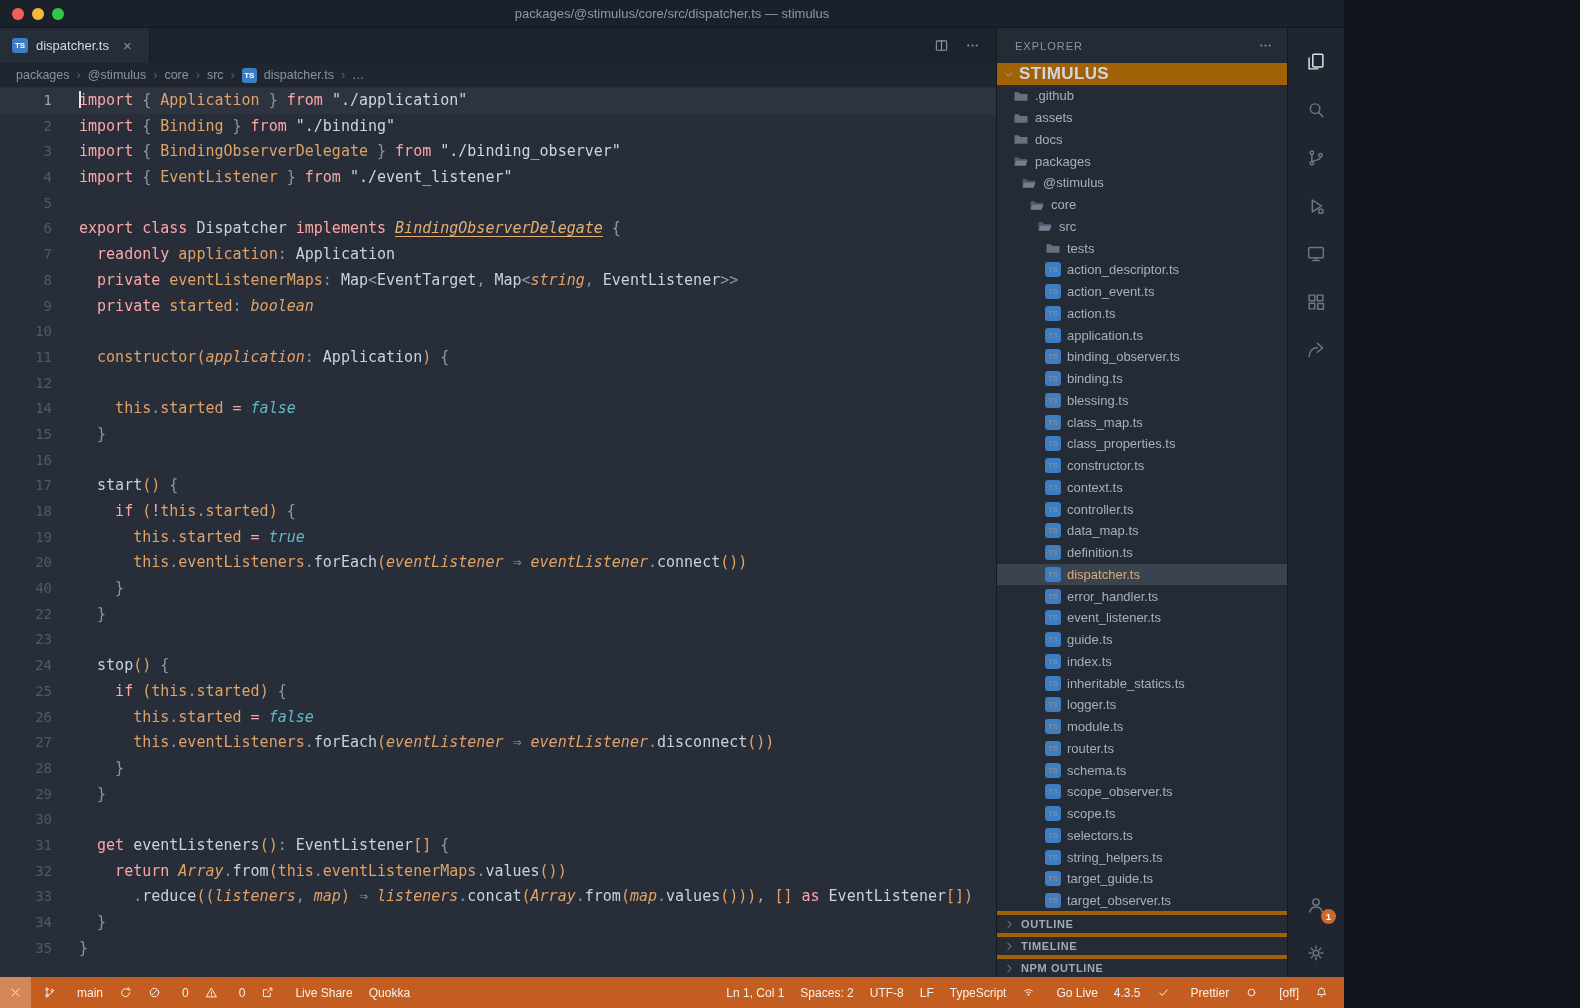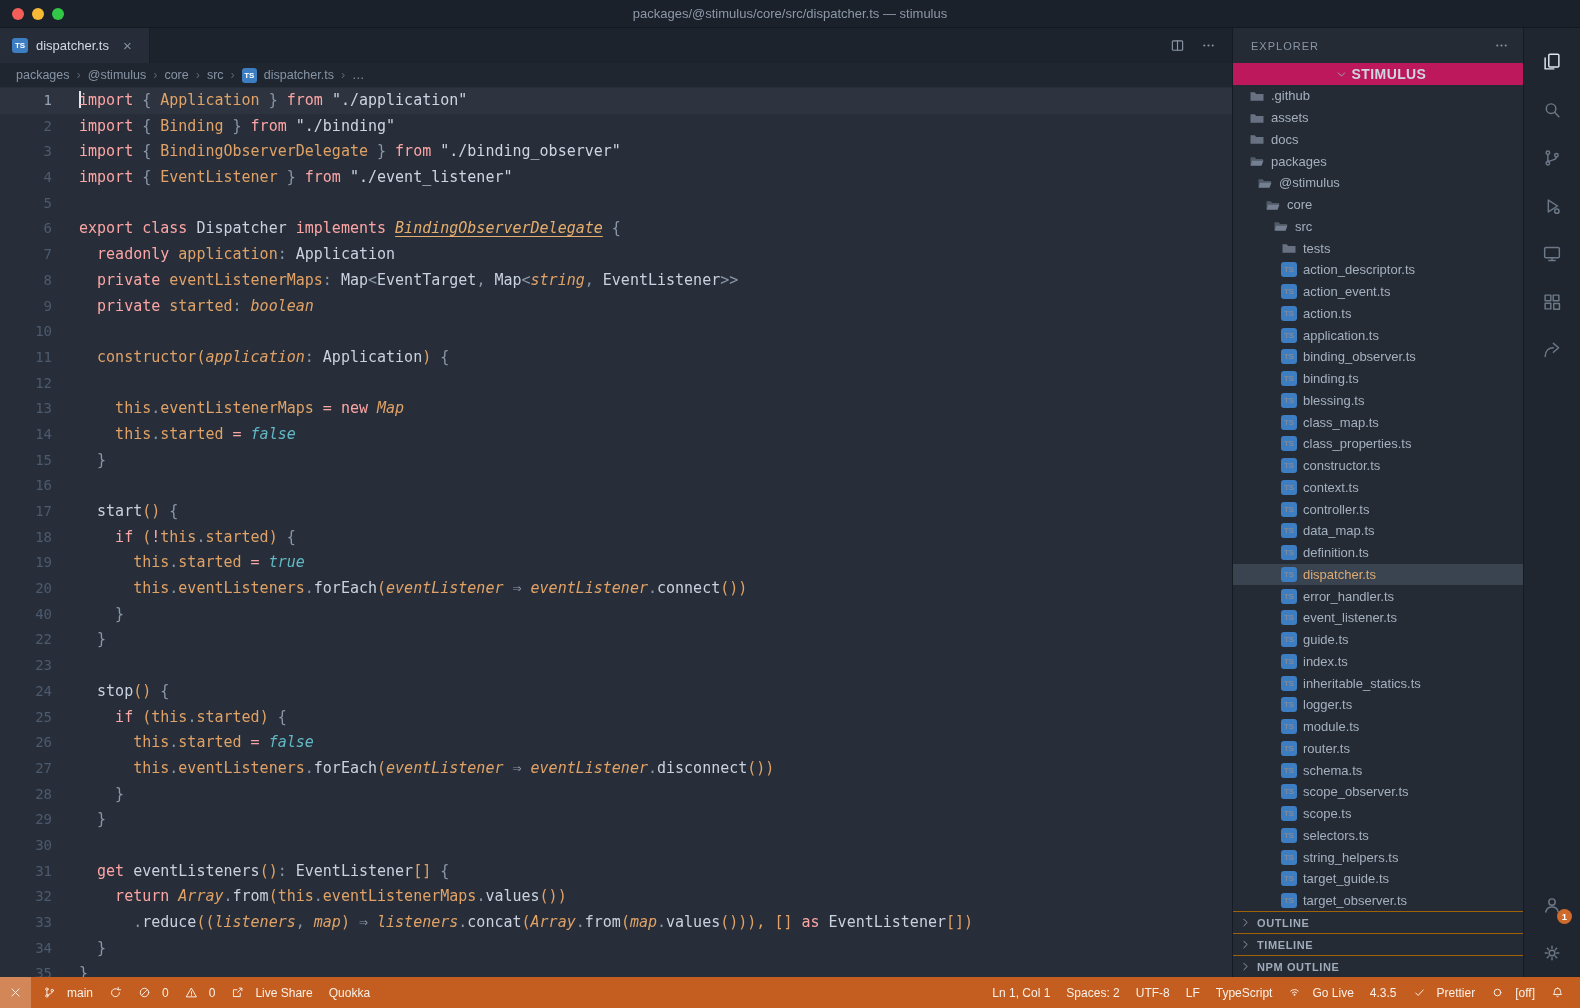--- a/index.html
+++ b/index.html
@@ -1,18 +1,18 @@
 <!DOCTYPE html>
 <html><head>
 <meta charset="utf-8">
 <style>
   * { box-sizing: border-box; margin: 0; padding: 0; }
   html,body { background:#10151c; }
   .window {
-    width:1580px; height:1008px; display:flex; flex-direction:column;
+    width:1344px; height:1008px; display:flex; flex-direction:column;
     background:#272e39; font-family:"Liberation Sans", sans-serif;
     overflow:hidden; position:relative;
   }
   
   .titlebar { flex:0 0 28px; background:#1b212b; border-bottom:1px solid #141920;
     display:flex; align-items:center; justify-content:center; position:relative; }
   .traffic { position:absolute; left:12px; top:0; height:100%; display:flex; align-items:center; gap:8px; }
   .light { width:12px; height:12px; border-radius:50%; }
   .light.red{ background:#f35f58; } .light.yellow{ background:#f5b935; } .light.green{ background:#33c748; }
   .window-title { font-size:13px; color:#8d98a9; }
@@ -48,48 +48,48 @@
   .tk-p  { color:#8a97a8; }
   .tk-cy { color:#62b8c5;font-style:italic; }
   .tk-u  { color:#e6ae6e; font-style:italic; text-decoration:underline; text-underline-offset:3px; }
   
   .sidebar { flex:0 0 291px; background:#242b35; border-left:1px solid #151b23;
     display:flex; flex-direction:column; min-height:0; }
   .sb-head { flex:0 0 35px; display:flex; align-items:center; padding:0 14px 0 18px;
     color:#8a96a5; font-size:11px; letter-spacing:1px; }
   .sb-head .dots { margin-left:auto; display:flex; color:#8a96a5; }
   .sb-root { flex:0 0 22px; display:flex; align-items:center; gap:4px; padding-left:5px;
-    color:#ced6e0; font-size:14px; font-weight:bold; letter-spacing:.4px; background:#be185d;justify-content:center; }
+    color:#ced6e0; font-size:17px; font-weight:bold; letter-spacing:.4px; background:#a16207; }
   .sb-root .chev { display:flex; color:#9aa6b5; }
   .tree { flex:1; min-height:0; overflow:hidden; }
   .tree-item { height:21.75px; display:flex; align-items:center; gap:6px;
     color:#a5b0bf; font-size:13px; padding-right:8px; }
   .tree-item.selected { background:#3a4350; color:#dcaa74; }
   .tree-icon { display:inline-flex; width:16px; justify-content:center; color:#7d8a9c; flex:0 0 16px; }
   .tree-label { white-space:nowrap; overflow:hidden; text-overflow:ellipsis; }
   .sb-sections { flex:0 0 auto; }
   .section-row { height:22px; display:flex; align-items:center; gap:5px; padding-left:6px;
-    border-top:1px solid #a16207; color:#9fabba; font-size:11px; font-weight:bold; letter-spacing:.6px; }
+    border-top:4px solid #a16207; color:#9fabba; font-size:11px; font-weight:bold; letter-spacing:.6px; }
   .section-row .chev { display:flex; color:#8d99a8; }
   
   .activitybar { flex:0 0 57px; background:#20262f; border-left:1px solid #151b23;
     display:flex; flex-direction:column; align-items:center; padding-top:10px; }
   .act-item { flex:0 0 48px; width:100%; display:flex; align-items:center; justify-content:center;
     color:#6b7888; position:relative; }
   .act-item.active { color:#dfe5ee; }
   .act-spacer { flex:1; }
   .badge { position:absolute; right:8px; bottom:5px; background:#cf6a2a; color:#fff;
     width:15px; height:15px; border-radius:50%; font-size:9.5px; font-weight:bold;
     display:flex; align-items:center; justify-content:center; }
   
   .statusbar { flex:0 0 31px; background:#c45e20; display:flex; align-items:center;
     color:#f8f0e8; font-size:12px; }
   .sb-left, .sb-right { display:flex; align-items:center; height:100%; }
   .sb-right { margin-left:auto; padding-right:8px; }
-  .status-item { display:flex; align-items:center; gap:11px; padding:0 8px; height:100%; white-space:nowrap; }
+  .status-item { display:flex; align-items:center; gap:21px; padding:0 8px; height:100%; white-space:nowrap; }
   .status-item .icn { display:flex; }
   .status-item.tile { background:rgba(255,255,255,.26); padding:0 9px; margin-right:4px; }
 </style>
 </head>
 <body>
 
 <div class="window">
 
   <div class="titlebar">
     <div class="traffic">
@@ -146,21 +146,20 @@
             <div class="code-line"><div class="ln">3</div><div class="lc"><span class="tk-k">import </span><span class="tk-p">{ </span><span class="tk-o">BindingObserverDelegate</span><span class="tk-p"> } </span><span class="tk-k">from </span><span class="tk-s">"./binding_observer"</span></div></div>
             <div class="code-line"><div class="ln">4</div><div class="lc"><span class="tk-k">import </span><span class="tk-p">{ </span><span class="tk-o">EventListener</span><span class="tk-p"> } </span><span class="tk-k">from </span><span class="tk-s">"./event_listener"</span></div></div>
             <div class="code-line"><div class="ln">5</div><div class="lc"></div></div>
             <div class="code-line"><div class="ln">6</div><div class="lc"><span class="tk-k">export </span><span class="tk-k">class </span><span class="tk-w">Dispatcher</span><span class="tk-k"> implements </span><span class="tk-u">BindingObserverDelegate</span><span class="tk-p"> {</span></div></div>
             <div class="code-line"><div class="ln">7</div><div class="lc"><span class="tk-k">  readonly </span><span class="tk-o">application</span><span class="tk-p">: </span><span class="tk-w">Application</span></div></div>
             <div class="code-line"><div class="ln">8</div><div class="lc"><span class="tk-k">  private </span><span class="tk-o">eventListenerMaps</span><span class="tk-p">: </span><span class="tk-w">Map</span><span class="tk-p">&lt;</span><span class="tk-w">EventTarget</span><span class="tk-p">, </span><span class="tk-w">Map</span><span class="tk-p">&lt;</span><span class="tk-oi">string</span><span class="tk-p">, </span><span class="tk-w">EventListener</span><span class="tk-p">&gt;&gt;</span></div></div>
             <div class="code-line"><div class="ln">9</div><div class="lc"><span class="tk-k">  private </span><span class="tk-o">started</span><span class="tk-p">: </span><span class="tk-oi">boolean</span></div></div>
             <div class="code-line"><div class="ln">10</div><div class="lc"></div></div>
             <div class="code-line"><div class="ln">11</div><div class="lc"><span class="tk-o">  constructor</span><span class="tk-o">(</span><span class="tk-oi">application</span><span class="tk-p">: </span><span class="tk-w">Application</span><span class="tk-o">)</span><span class="tk-p"> {</span></div></div>
             <div class="code-line"><div class="ln">12</div></div>
-            <div class="code-line"><div class="ln">13</div><div class="lc"><span class="tk-o">    this</span><span class="tk-p">.</span><span class="tk-o">eventListenerMaps</span><span class="tk-k"> = </span><span class="tk-k">new </span><span class="tk-oi">Map</span></div></div>
             <div class="code-line"><div class="ln">14</div><div class="lc"><span class="tk-o">    this</span><span class="tk-p">.</span><span class="tk-o">started</span><span class="tk-k"> = </span><span class="tk-cy">false</span></div></div>
             <div class="code-line"><div class="ln">15</div><div class="lc"><span class="tk-p">  }</span></div></div>
             <div class="code-line"><div class="ln">16</div><div class="lc"></div></div>
             <div class="code-line"><div class="ln">17</div><div class="lc"><span class="tk-w">  start</span><span class="tk-o">()</span><span class="tk-p"> {</span></div></div>
             <div class="code-line"><div class="ln">18</div><div class="lc"><span class="tk-k">    if </span><span class="tk-o">(</span><span class="tk-k">!</span><span class="tk-o">this</span><span class="tk-p">.</span><span class="tk-o">started</span><span class="tk-o">)</span><span class="tk-p"> {</span></div></div>
             <div class="code-line"><div class="ln">19</div><div class="lc"><span class="tk-o">      this</span><span class="tk-p">.</span><span class="tk-o">started</span><span class="tk-k"> = </span><span class="tk-cy">true</span></div></div>
             <div class="code-line"><div class="ln">20</div><div class="lc"><span class="tk-o">      this</span><span class="tk-p">.</span><span class="tk-o">eventListeners</span><span class="tk-p">.</span><span class="tk-w">forEach</span><span class="tk-o">(</span><span class="tk-oi">eventListener</span><span class="tk-p"> ⇒ </span><span class="tk-oi">eventListener</span><span class="tk-p">.</span><span class="tk-w">connect</span><span class="tk-o">())</span></div></div>
             <div class="code-line"><div class="ln">40</div><div class="lc"><span class="tk-p">    }</span></div></div>
             <div class="code-line"><div class="ln">22</div><div class="lc"><span class="tk-p">  }</span></div></div>
             <div class="code-line"><div class="ln">23</div><div class="lc"></div></div>

